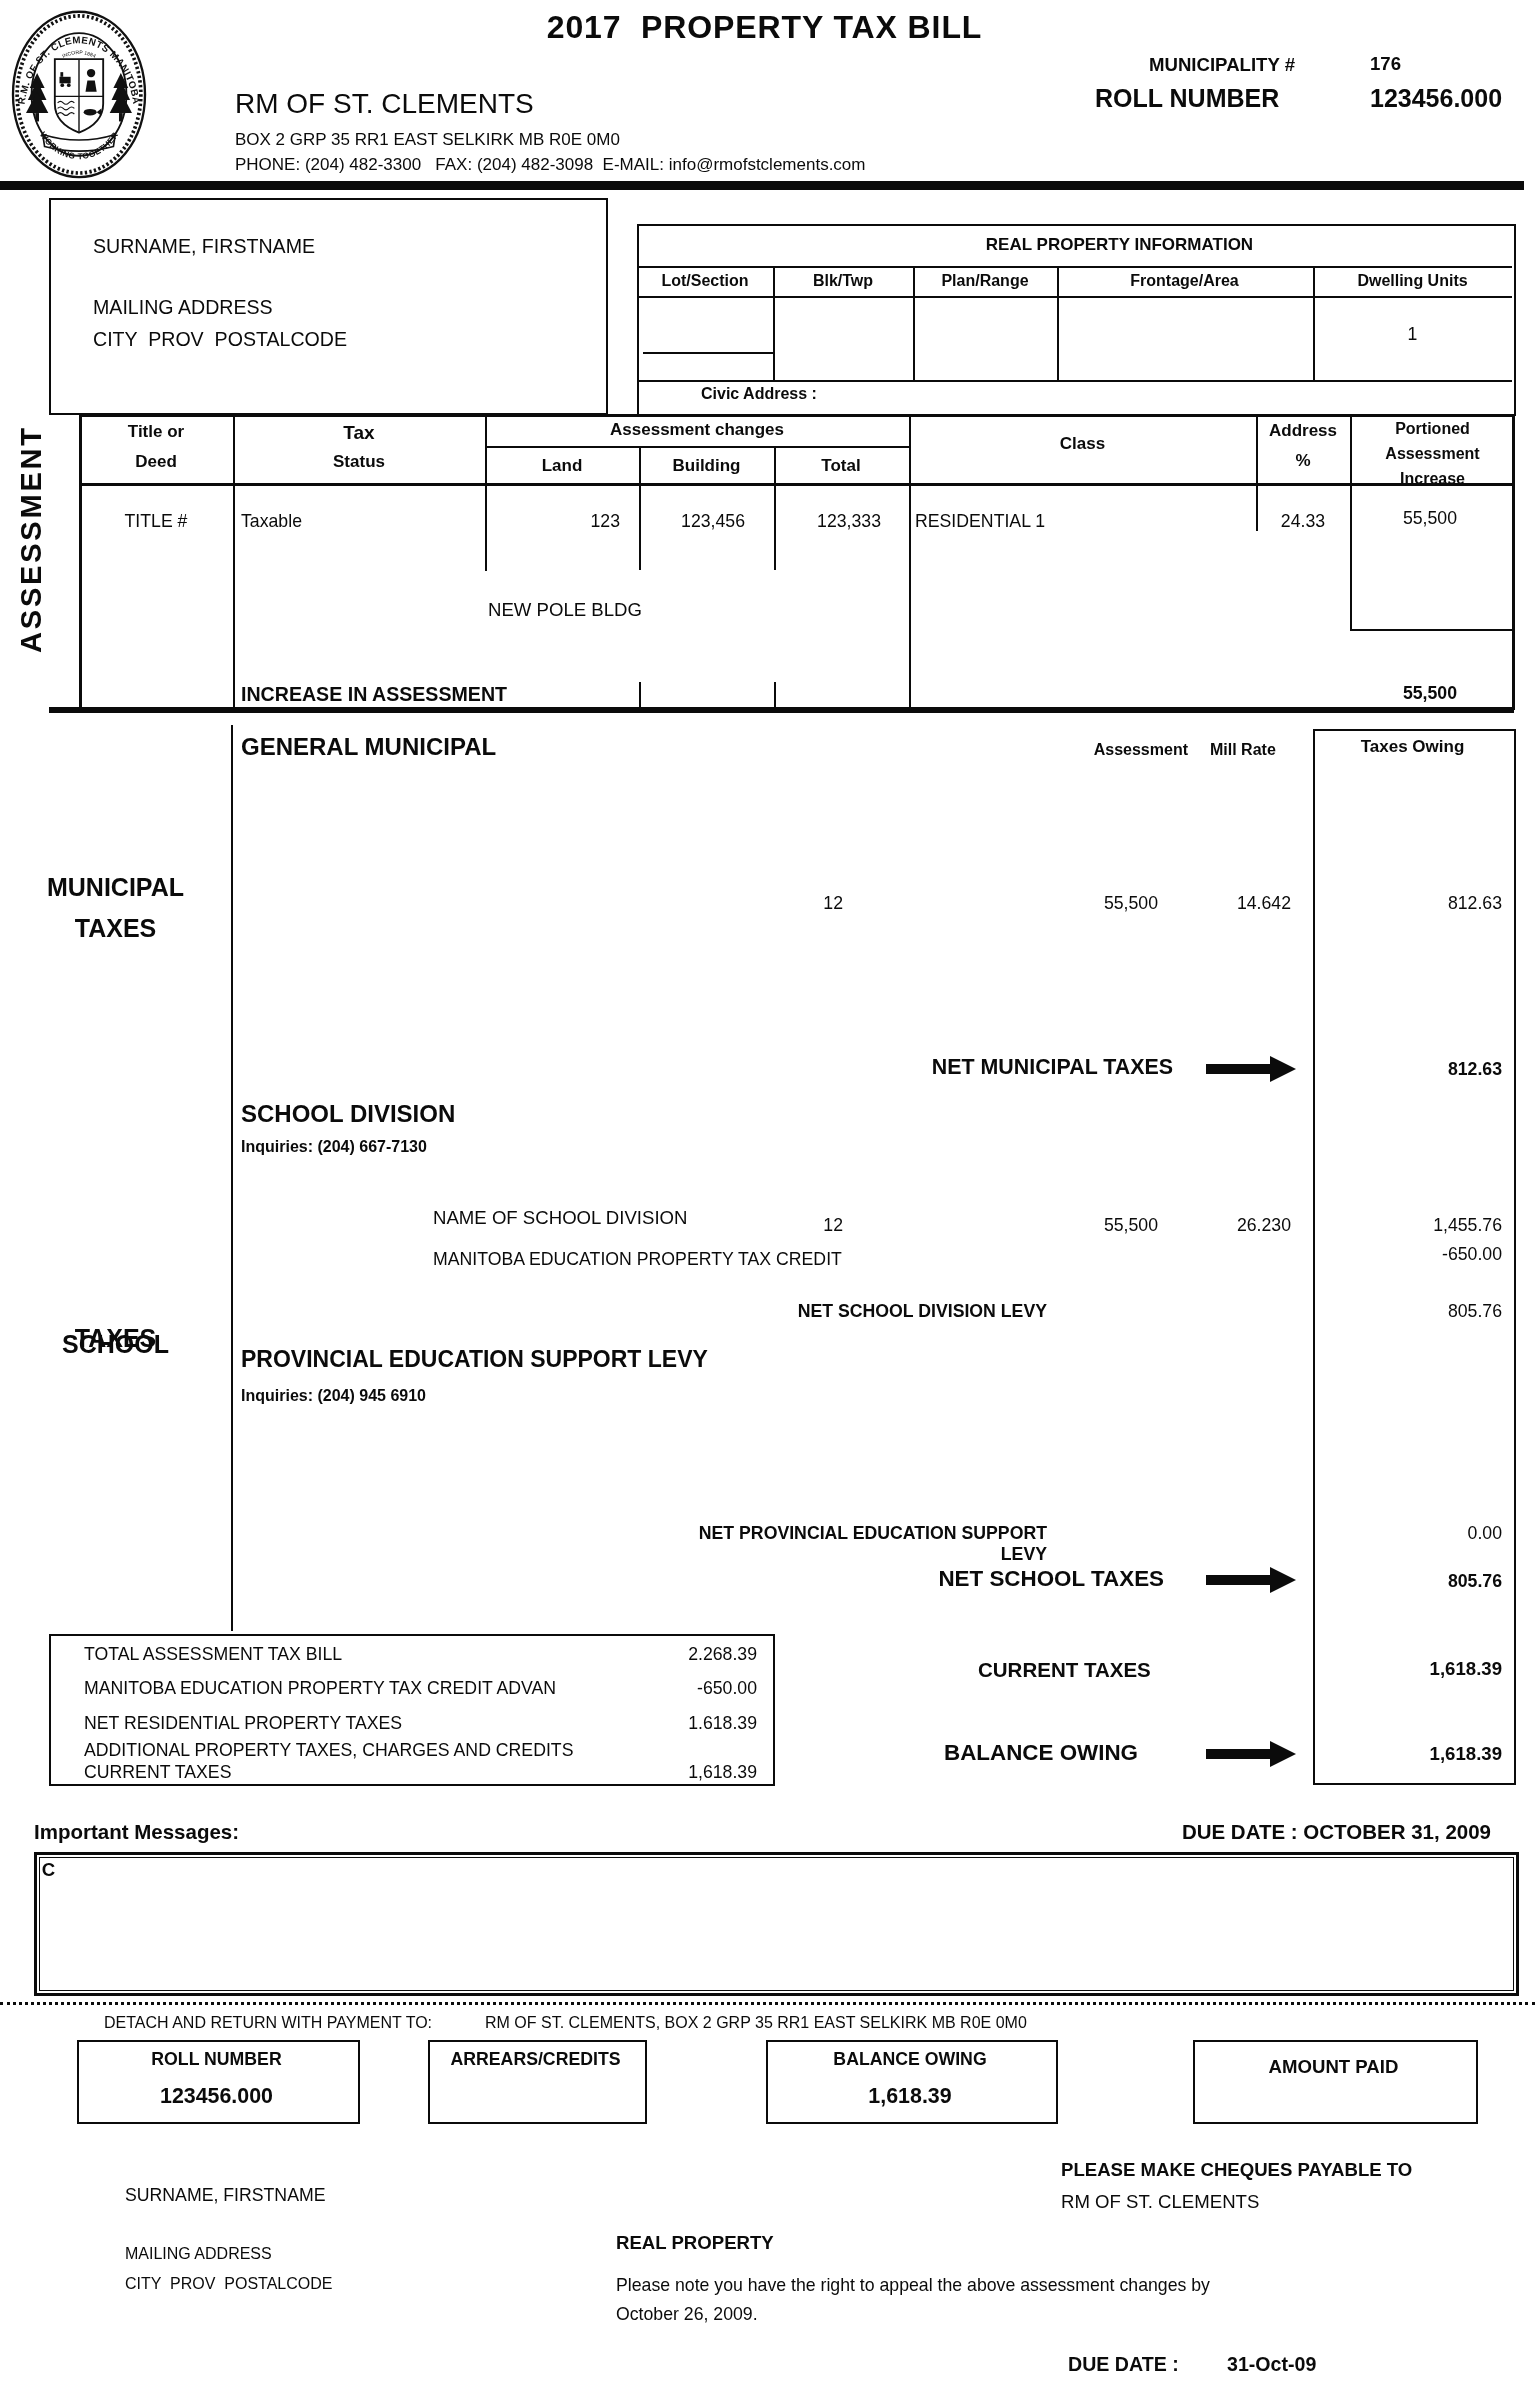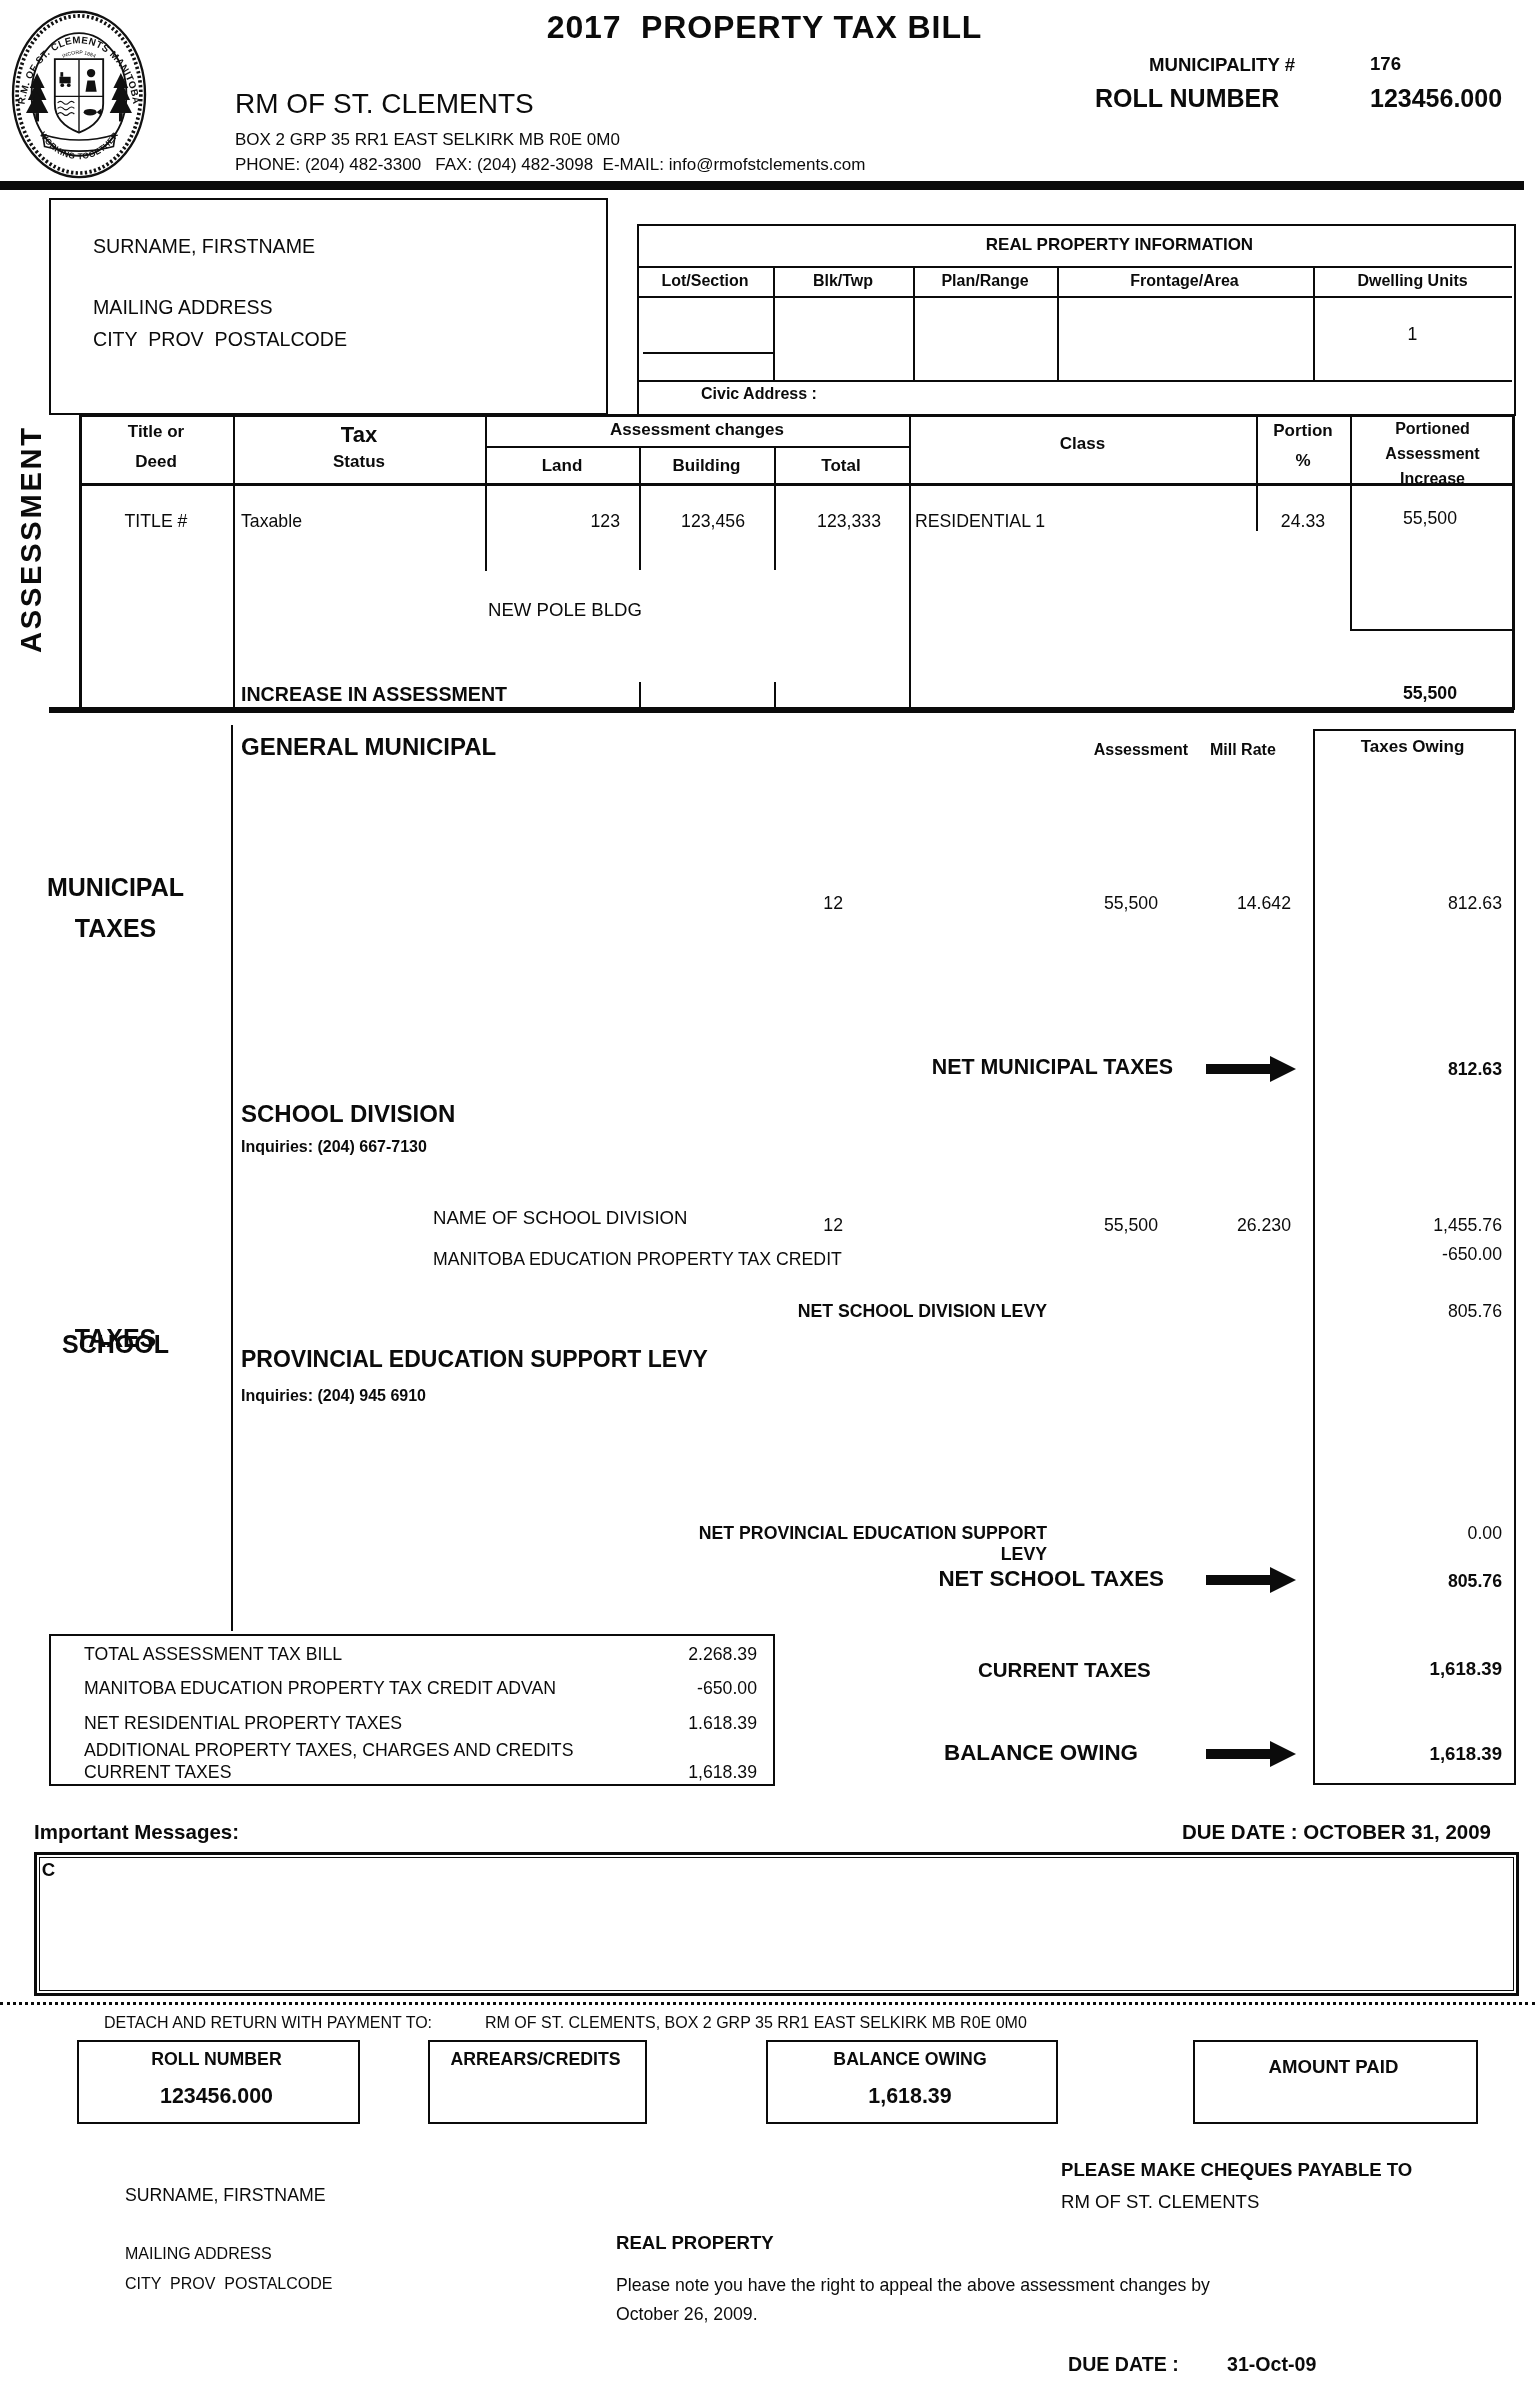--- a/index.html
+++ b/index.html
@@ -103,29 +103,29 @@
   </div>
 
   <div class="ln" style="left:79px;top:414px;width:1436px;height:2.8px;"></div>
   <div class="ln" style="left:79px;top:414px;width:2.8px;height:296px;"></div>
   <div class="ln" style="left:1512px;top:414px;width:2.8px;height:296px;"></div>
   <div class="ln" style="left:49px;top:707px;width:1465px;height:5.6px;"></div>
   <div class="ln" style="left:79px;top:483px;width:1436px;height:2.8px;"></div>
 
   <div class="abs b c" style="left:79px;top:422px;width:154px;font-size:17px;">Title or</div>
   <div class="abs b c" style="left:79px;top:452px;width:154px;font-size:17px;">Deed</div>
-  <div class="abs b c" style="left:233px;top:422px;width:252px;font-size:22px;">Tax</div>
+  <div class="abs b c" style="left:233px;top:422px;width:252px;font-size:19px;">Tax</div>
   <div class="abs b c" style="left:233px;top:452px;width:252px;font-size:17px;">Status</div>
   <div class="abs b c" style="left:485px;top:420px;width:424px;font-size:17px;">Assessment changes</div>
   <div class="ln" style="left:485px;top:446px;width:424px;height:2.3px;"></div>
   <div class="abs b c" style="left:485px;top:456px;width:154px;font-size:17px;">Land</div>
   <div class="abs b c" style="left:639px;top:456px;width:135px;font-size:17px;">Building</div>
   <div class="abs b c" style="left:774px;top:456px;width:134px;font-size:17px;">Total</div>
   <div class="abs b c" style="left:909px;top:434px;width:347px;font-size:17px;">Class</div>
-  <div class="abs b c" style="left:1256px;top:421px;width:94px;font-size:17px;">Portion</div>
+  <div class="abs b c" style="left:1256px;top:421px;width:94px;font-size:17px;">Address</div>
   <div class="abs b c" style="left:1256px;top:451px;width:94px;font-size:17px;">%</div>
   <div class="abs" style="left:1350px;top:416px;width:165px;height:67px;overflow:hidden;">
     <div class="b c" style="font-size:16px;line-height:25px;">
       <div>Portioned</div>
       <div>Assessment</div>
       <div>Increase</div>
     </div>
   </div>
 
   <div class="ln" style="left:233px;top:414px;width:2.3px;height:296px;"></div>

